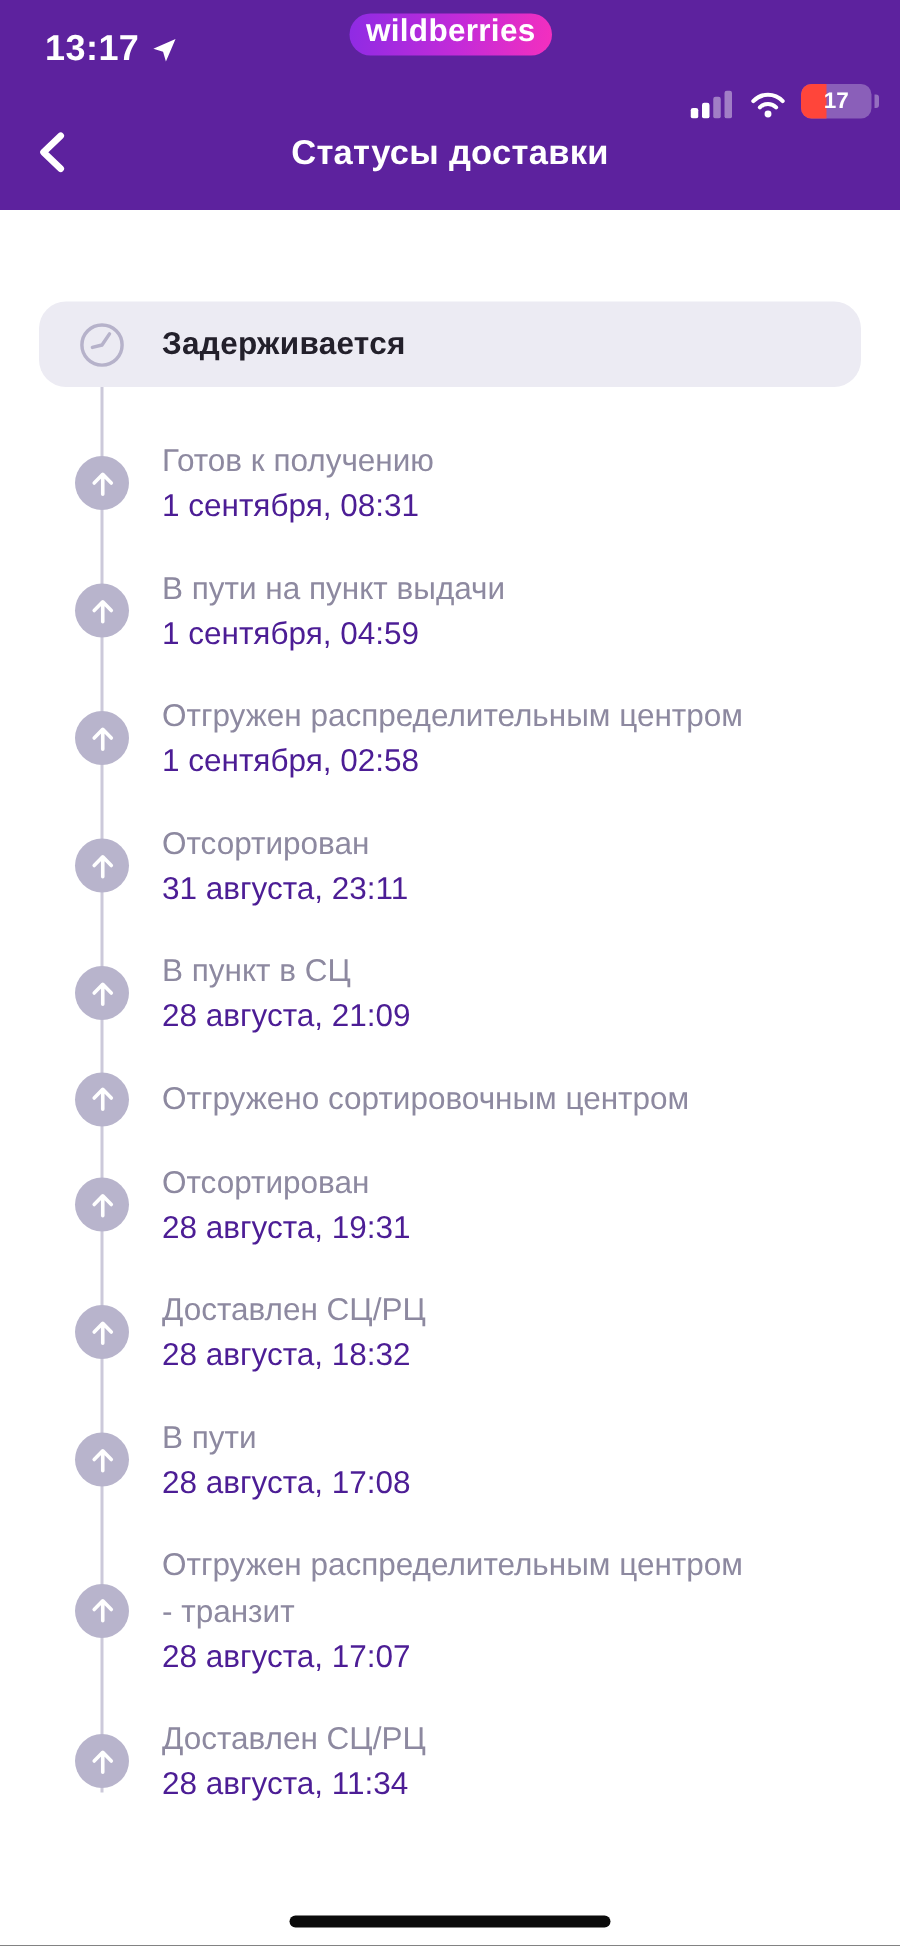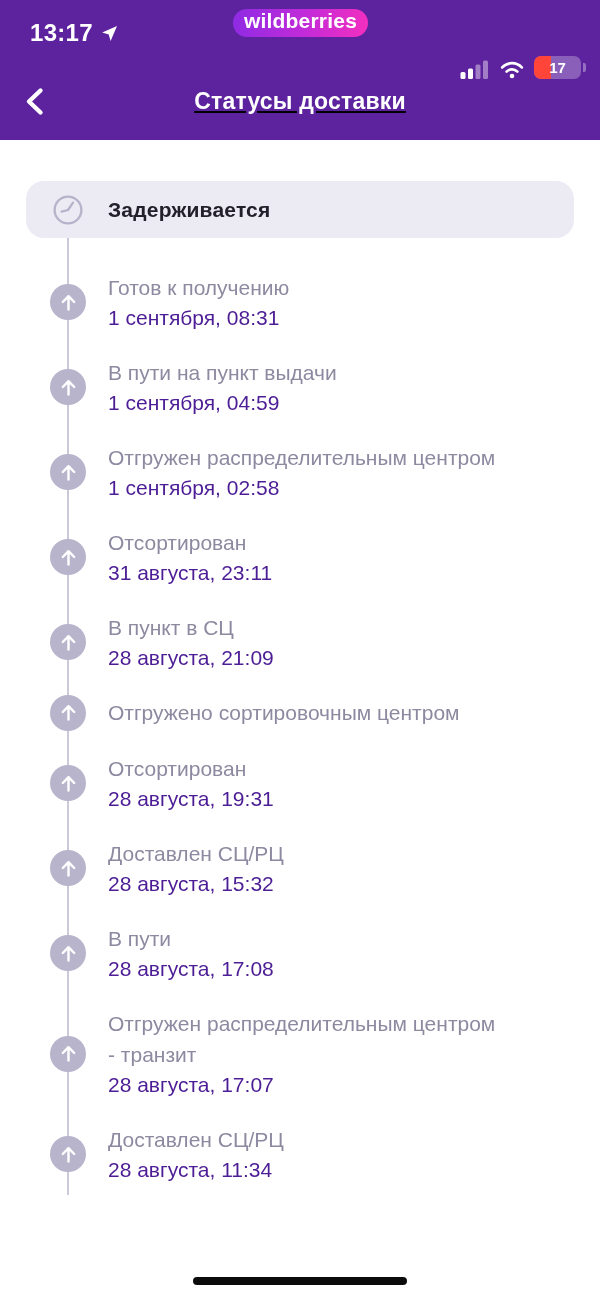--- a/index.html
+++ b/index.html
@@ -21,32 +21,32 @@
                  color:#fff; font-weight:700; font-size:21px; letter-spacing:.2px; }
   .sb-right { position:absolute; right:19px; top:24px; display:flex; align-items:flex-end; gap:9px;margin-top:32px; }
   .battery { position:relative; width:47px; height:23px; border-radius:7px;
              background:rgba(255,255,255,.28); overflow:visible; }
   .battery-fill { position:absolute; left:0; top:0; width:17px; height:23px;
                   border-radius:7px 0 0 7px; background:#FF453A; }
   .battery-num { position:absolute; inset:0; display:flex; align-items:center; justify-content:center;
                  color:#fff; font-size:15px; font-weight:700; }
   .battery-nub { position:absolute; right:-5px; top:7px; width:3px; height:9px; border-radius:0 2px 2px 0;
                  background:rgba(255,255,255,.35); }
-  .nav-bar { position:relative; height:78px; display:flex; align-items:center; justify-content:center;text-decoration:underline; }
+  .nav-bar { position:relative; height:78px; display:flex; align-items:center; justify-content:center; }
   .back-btn { position:absolute; left:14px; top:50%; transform:translateY(-50%);
               width:40px; height:44px; display:flex; align-items:center; justify-content:center;
               background:none; border:none; cursor:pointer; }
   .nav-title { color:#fff; font-size:23px; font-weight:700; letter-spacing:.2px; }
 
   
   .scroll-area { position:absolute; top:140px; left:0; width:600px; height:1063px;
                  background:#fff; overflow:hidden; }
   .vline { position:absolute; left:67px; top:98px; width:2px; height:957px; background:#CCC9DA; z-index:0; }
 
-  .delay-card { position:relative; margin:41px 26px 0 26px; height:57px; border-radius:18px;
+  .delay-card { position:relative; margin:61px 26px 0 26px; height:57px; border-radius:18px;
                 background:#ECEBF3; display:flex; align-items:center; z-index:2;text-align:right; }
   .clock-icon { margin-left:26px; width:32px; height:32px; flex:0 0 32px; }
   .delay-label { margin-left:24px; font-size:21px; font-weight:700; color:#23202B; letter-spacing:.2px; }
 
   .timeline { list-style:none; margin:34px 0 0 0; padding:0; position:relative; z-index:1; }
   .tl-item { position:relative; padding-left:108px; padding-right:14px; margin-bottom:25px; }
   .tl-dot { position:absolute; left:50px; top:50%; transform:translateY(-50%);
             width:36px; height:36px; border-radius:50%; background:#B8B4CC;
             display:flex; align-items:center; justify-content:center; }
   .tl-title { font-size:21px; line-height:31px; color:#8D89A0; white-space:pre-line; }
@@ -175,21 +175,21 @@
         <div class="tl-title">Отсортирован</div>
         <div class="tl-date">28 августа, 19:31</div>
       </li>
       <li class="tl-item">
         <span class="tl-dot">
             <svg width="17" height="19" viewBox="0 0 17 19">
               <path d="M8.5 16.5 V3.5 M2.8 9 L8.5 3.2 L14.2 9" stroke="#ffffff" stroke-width="2.4" fill="none" stroke-linecap="round" stroke-linejoin="round"></path>
             </svg>
           </span>
         <div class="tl-title">Доставлен СЦ/РЦ</div>
-        <div class="tl-date">28 августа, 15:32</div>
+        <div class="tl-date">28 августа, 18:32</div>
       </li>
       <li class="tl-item">
         <span class="tl-dot">
             <svg width="17" height="19" viewBox="0 0 17 19">
               <path d="M8.5 16.5 V3.5 M2.8 9 L8.5 3.2 L14.2 9" stroke="#ffffff" stroke-width="2.4" fill="none" stroke-linecap="round" stroke-linejoin="round"></path>
             </svg>
           </span>
         <div class="tl-title">В пути</div>
         <div class="tl-date">28 августа, 17:08</div>
       </li>

